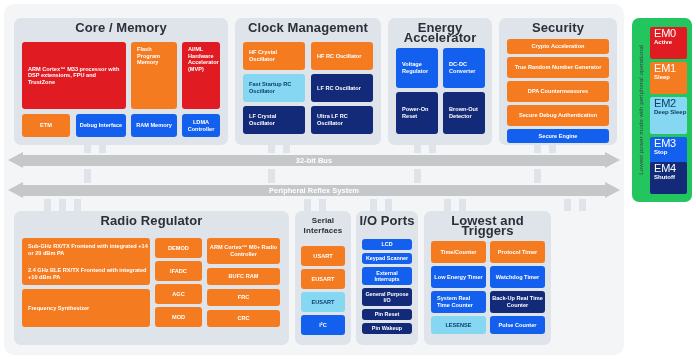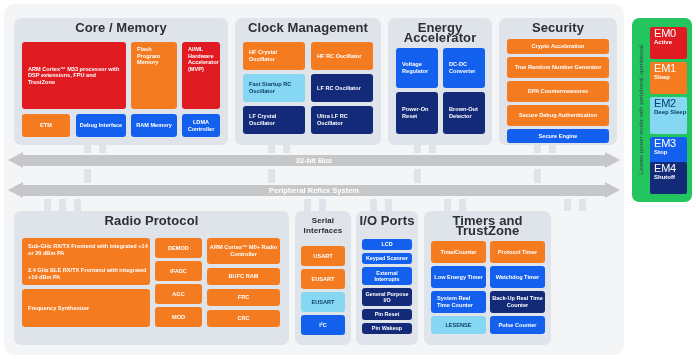--- a/index.html
+++ b/index.html
@@ -206,21 +206,21 @@
   <div class="stub" style="left:300px;top:195px;height:12px;"></div>
   <div class="stub" style="left:315px;top:195px;height:12px;"></div>
   <div class="stub" style="left:366px;top:195px;height:12px;"></div>
   <div class="stub" style="left:381px;top:195px;height:12px;"></div>
   <div class="stub" style="left:440px;top:195px;height:12px;"></div>
   <div class="stub" style="left:455px;top:195px;height:12px;"></div>
   <div class="stub" style="left:560px;top:195px;height:12px;"></div>
   <div class="stub" style="left:575px;top:195px;height:12px;"></div>
 
   <div class="panel" style="left:10px;top:207px;width:275px;height:134px;">
-    <div class="panel-title">Radio Protocol</div>
+    <div class="panel-title">Radio Regulator</div>
 
     <div class="blk org left" style="left:8px;top:27px;width:128px;height:47px;font-size:5.6px;align-items:flex-start;padding-top:5px;">
       <span>Sub-GHz RX/TX Frontend with integrated +14 or 20 dBm PA</span>
       </div>
     <div class="blk org left" style="left:8px;top:51px;width:128px;height:23px;font-size:5.6px;background:transparent;">
       <span>2.4 GHz BLE RX/TX Frontend with integrated +10 dBm PA</span>
       </div>
     <div class="blk org left" style="left:8px;top:78px;width:128px;height:38px;font-size:5.6px;">
       <span>Frequency Synthesizer</span>
       </div>
@@ -286,21 +286,21 @@
       </div>
     <div class="blk navy" style="left:6px;top:98px;width:50px;height:11px;font-size:5.4px;">
       <span>Pin Reset</span>
       </div>
     <div class="blk navy" style="left:6px;top:112px;width:50px;height:11px;font-size:5.4px;">
       <span>Pin Wakeup</span>
       </div>
   </div>
 
   <div class="panel" style="left:420px;top:207px;width:127px;height:134px;">
-    <div class="panel-title">Timers and TrustZone</div>
+    <div class="panel-title">Lowest and Triggers</div>
 
     <div class="blk org" style="left:7px;top:30px;width:55px;height:22px;font-size:5.6px;">
       <span>Time/Counter</span>
       </div>
     <div class="blk org" style="left:66px;top:30px;width:55px;height:22px;font-size:5.6px;">
       <span>Protocol Timer</span>
       </div>
 
     <div class="blk blue" style="left:7px;top:55px;width:55px;height:22px;font-size:5.6px;">
       <span>Low Energy Timer</span>

